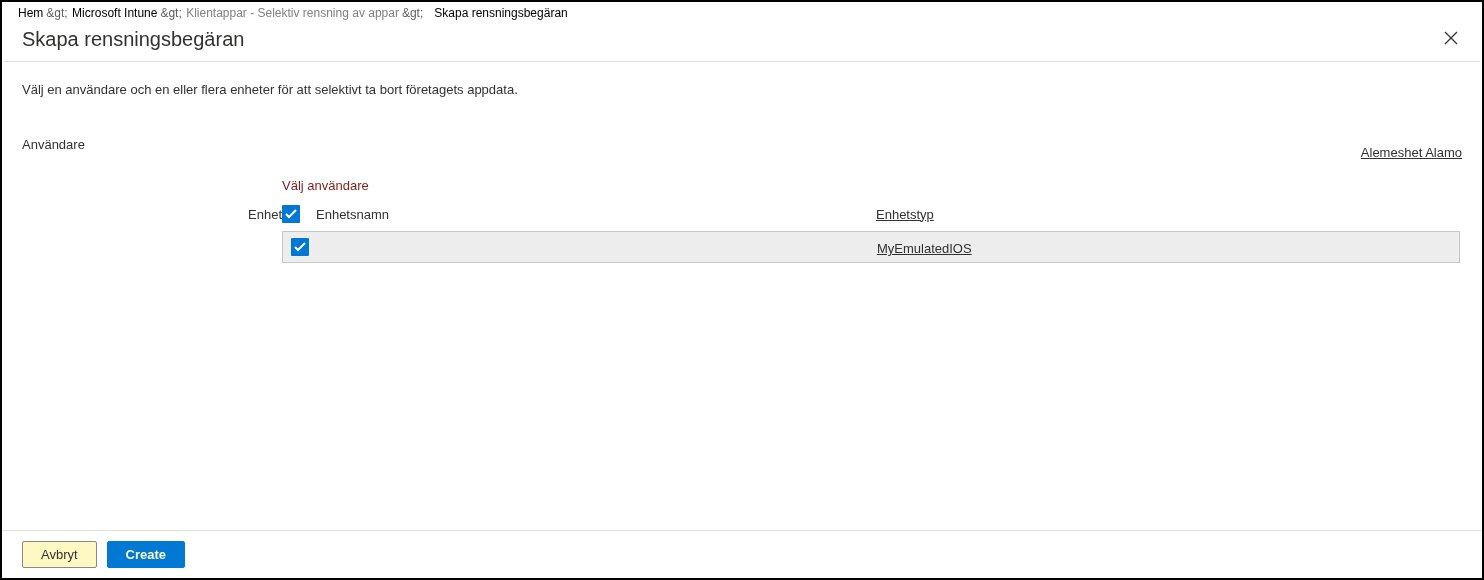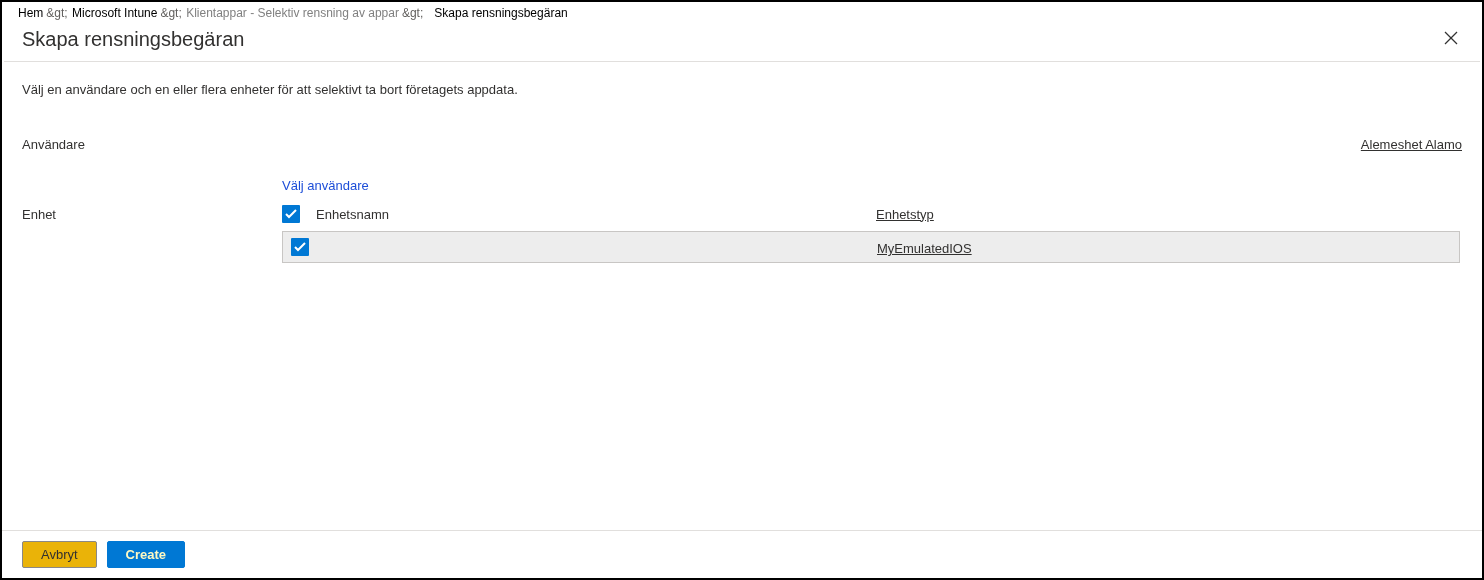--- a/index.html
+++ b/index.html
@@ -56,21 +56,21 @@
     
     .content {
       flex: 1;
       padding: 20px;
       overflow: hidden;
       position: relative;
     }
     .instruction { font-size: 13px; margin-bottom: 8px; }
     .field-row {
       display: flex;
-      align-items: flex-start;
+      align-items: center;
       margin-bottom: 10px;
       margin-top: 40px;
     }
     .field-label {
       width: 260px;
       flex-shrink: 0;
       font-size: 13px;
     }
     .field-value-area {
       flex: 1;
@@ -81,33 +81,34 @@
       right: 0;
       top: 0;
       font-size: 13px;
       white-space: nowrap;
       text-decoration: underline;
     }
     .select-user-link {
       margin-top: 26px;
       margin-left: 260px;
       font-size: 13px;
-      color: #1d4ed8;
+      color: #7f1d1d;
       margin-bottom: 8px;
     }
     
     .device-section {
       display: flex;
       margin-top: 6px;
     }
     .device-label {
       width: 260px;
       flex-shrink: 0;
       font-size: 13px;
       padding-top: 6px;
+      text-align: right;
     }
     .device-table {
       flex: 1;
       max-width: 1178px;
     }
     .table-header {
       display: flex;
       align-items: center;
       padding: 4px 0 8px 0;
       font-size: 13px;
@@ -143,21 +144,21 @@
       gap: 10px;
     }
     .btn {
       font-size: 13px;
       padding: 5px 18px;
       border-radius: 2px;
       cursor: pointer;
       border: 1px solid transparent;
     }
     .btn-default {
-      background: #eab308;
+      background: #fef9c3;
       border-color: #8a8886;
       color: #323130;
     }
     .btn-primary {
       background: #0078d4;
       border-color: #0078d4;
       color: #fef9c3;
       font-weight: 600;
     }
   </style>

